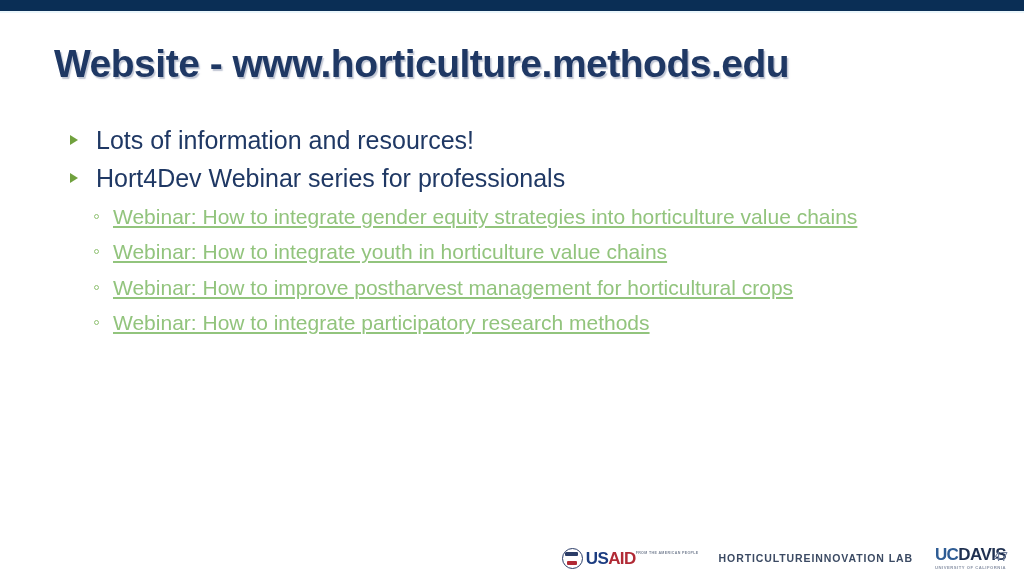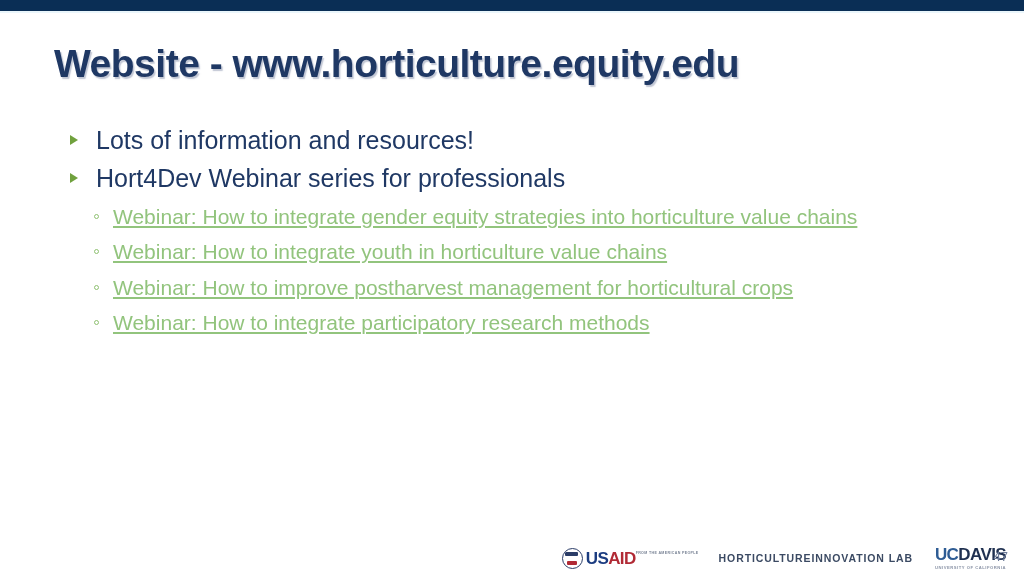--- a/index.html
+++ b/index.html
@@ -214,21 +214,21 @@
   }
 </style>
 </head>
 <body>
 
 <div id="slide">
 
   <div id="top-band"></div>
   <div id="top-band-hairline"></div>
 
-  <div id="title">Website - www.horticulture.equity.edu</div>
+  <div id="title">Website - www.horticulture.methods.edu</div>
 
   <div id="body">
 
     <div class="lvl1">
       <span class="marker"></span>
       <span>Lots of information and resources!</span>
     </div>
 
     <div class="lvl1">
       <span class="marker"></span>

